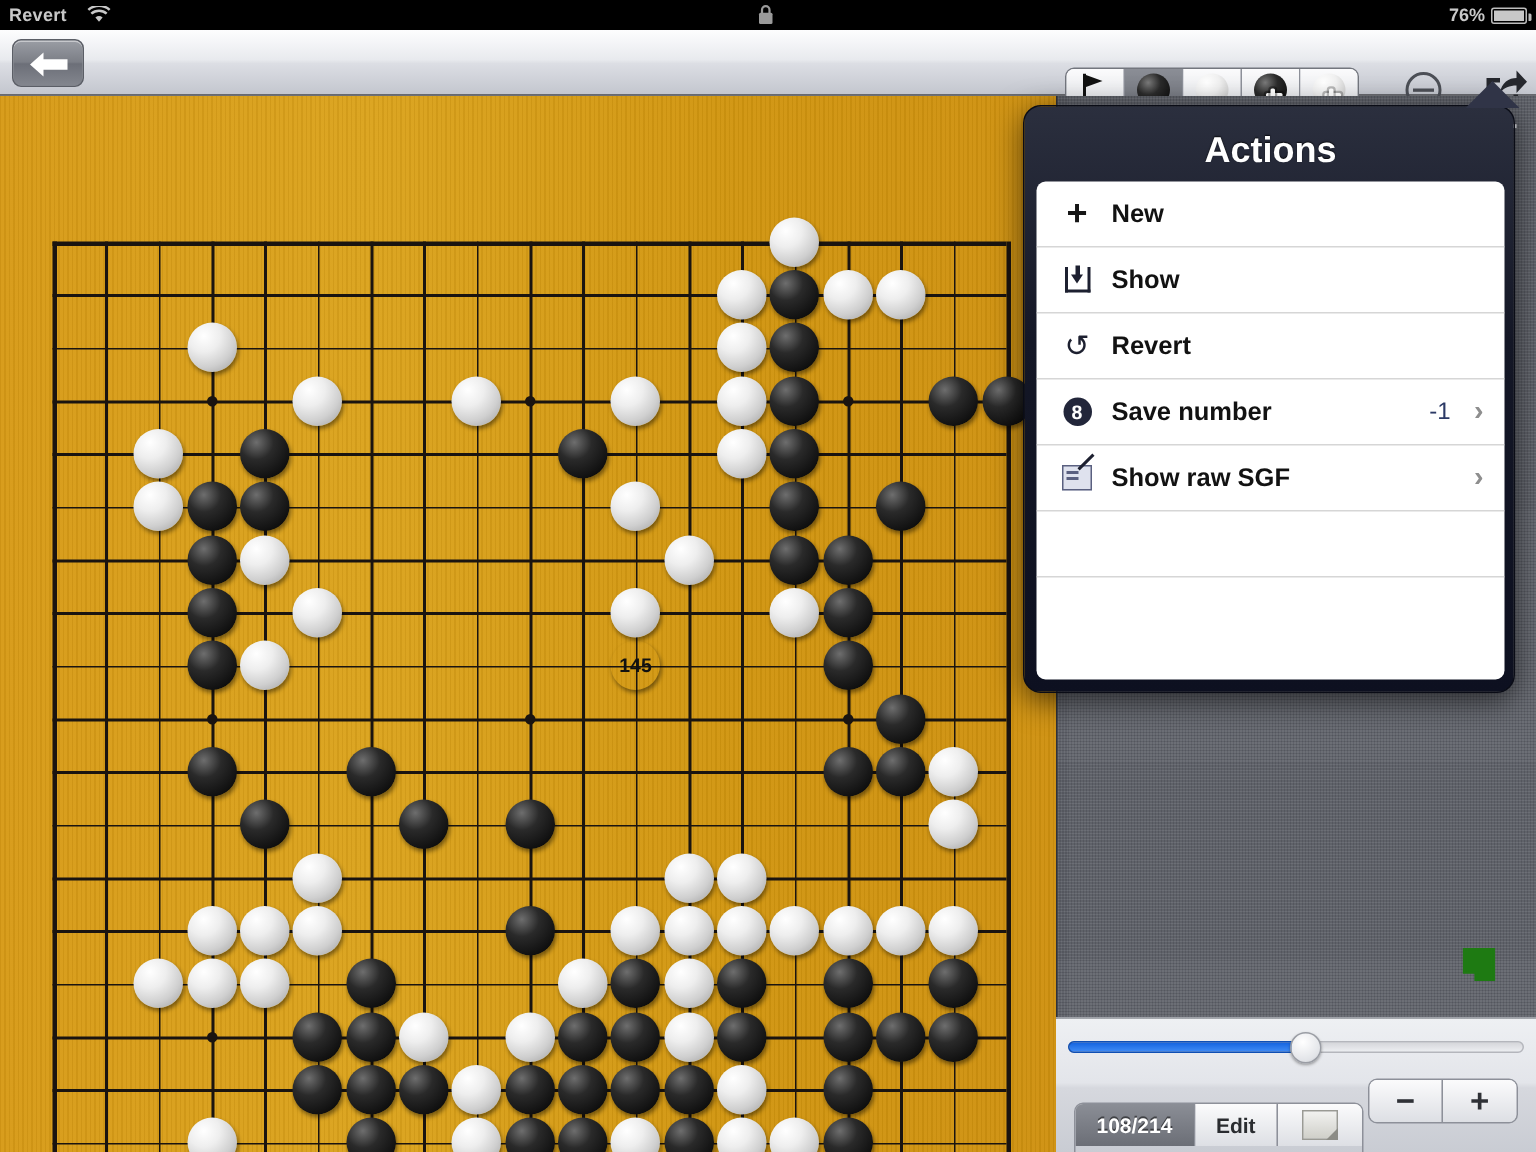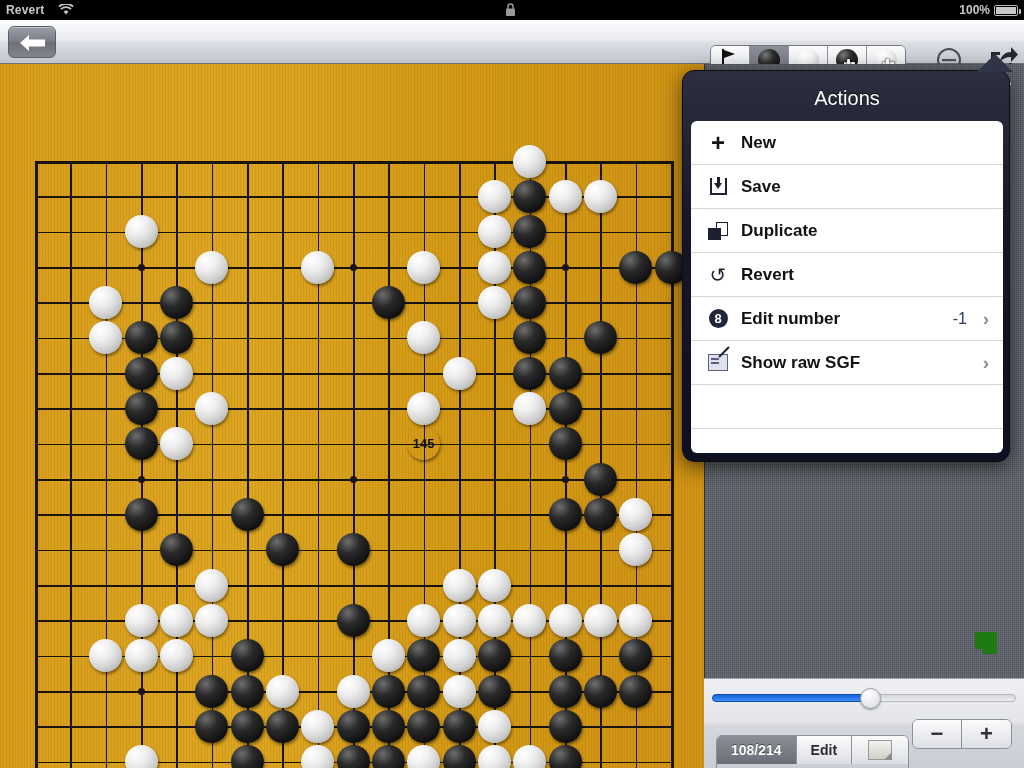--- a/index.html
+++ b/index.html
@@ -172,21 +172,21 @@
     border:1px solid #0a0c16; border-radius:12px;
     box-shadow:0 5px 20px rgba(0,0,0,.6);
   }
   #popover .arrow{
     position:absolute; left:294px; top:-17px; width:0;height:0;
     border-left:18px solid transparent; border-right:18px solid transparent;
     border-bottom:18px solid #303447;
   }
   #popover .title{
     position:absolute; left:0; top:16px; width:328px; text-align:center;
-    font-size:20px; font-weight:normal; color:#fff; text-shadow:0 -1px 1px rgba(0,0,0,.8);
+    font-size:24px; font-weight:bold; color:#fff; text-shadow:0 -1px 1px rgba(0,0,0,.8);
   }
   #menu{
     position:absolute; left:8px; top:50px; width:312px; height:332px;
     background:#fff; border-radius:6px; overflow:hidden;
   }
   #menu .row{
     position:relative; height:44px; display:flex; align-items:center;
     border-bottom:1px solid #d6d6d6; padding-left:14px;
   }
   #menu .row:last-child{border-bottom:none;}
@@ -221,21 +221,21 @@
       <path d="M2.9 5.1 a7.6 7.6 0 0 1 10.2 0" stroke="#c8c8c8" stroke-width="1.7" fill="none"></path>
       <path d="M0.9 2.6 a10.6 10.6 0 0 1 14.2 0" stroke="#c8c8c8" stroke-width="1.7" fill="none"></path>
     </svg>
   </span>
   <span class="lock">
     <svg width="11" height="15" viewBox="0 0 11 15">
       <path d="M3 7 V4.6 a2.5 2.5 0 0 1 5 0 V7" stroke="#9a9a9a" stroke-width="1.5" fill="none"></path>
       <rect x="1" y="6.5" width="9" height="7.5" rx="1" fill="#9a9a9a"></rect>
     </svg>
   </span>
-  <span class="batt-txt">100%</span>
+  <span class="batt-txt">76%</span>
   <span class="batt">
       <i></i>
     </span>
 </div>
 
 <div id="toolbar">
 
   <div id="backbtn" class="btn3d">
     <svg width="26" height="18" viewBox="0 0 26 18">
       <path d="M0 9 L9 1 L9 5.5 L25 5.5 L25 12.5 L9 12.5 L9 17 Z" fill="#ffffff"></path>
@@ -475,42 +475,33 @@
       <div class="row">
         <span class="ico">
           <span class="icoplus">+</span>
         </span>
         <span class="lbl">New</span>
       </div>
       <div class="row">
         <span class="ico">
           <span class="icosave"></span>
         </span>
-        <span class="lbl">Save</span>
-      </div>
-      <div class="row">
-        <span class="ico">
-          <span class="icodup">
-            <i></i>
-            <b></b>
-          </span>
-        </span>
-        <span class="lbl">Duplicate</span>
+        <span class="lbl">Show</span>
       </div>
       <div class="row">
         <span class="ico">
           <span class="icorev">↺</span>
         </span>
         <span class="lbl">Revert</span>
       </div>
       <div class="row">
         <span class="ico">
           <span class="ico8">8</span>
         </span>
-        <span class="lbl">Edit number</span>
+        <span class="lbl">Save number</span>
         <span class="val">-1</span>
         <span class="chev">›</span>
       </div>
       <div class="row">
         <span class="ico">
           <span class="icosgf">
             <i></i>
             <b></b>
           </span>
         </span>

